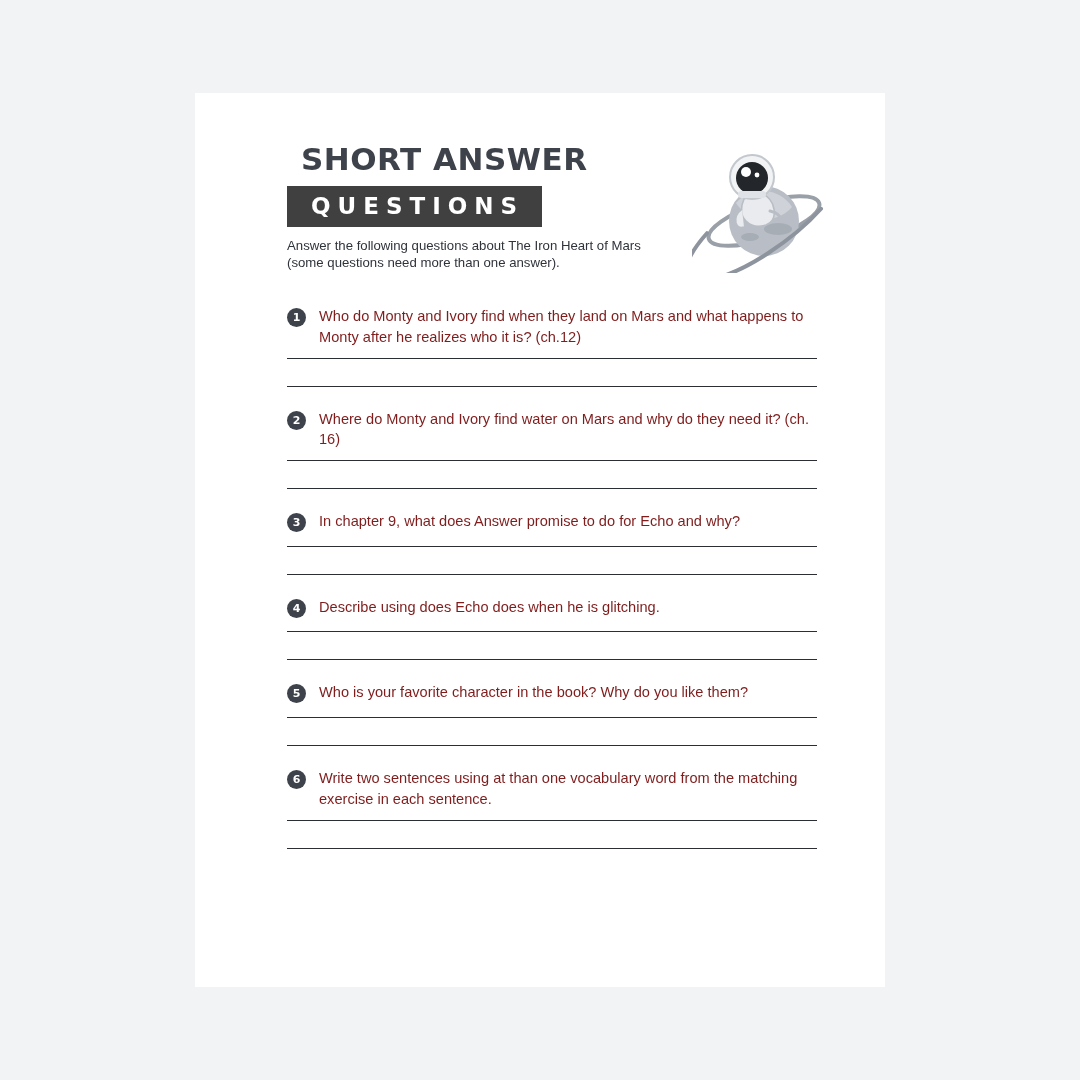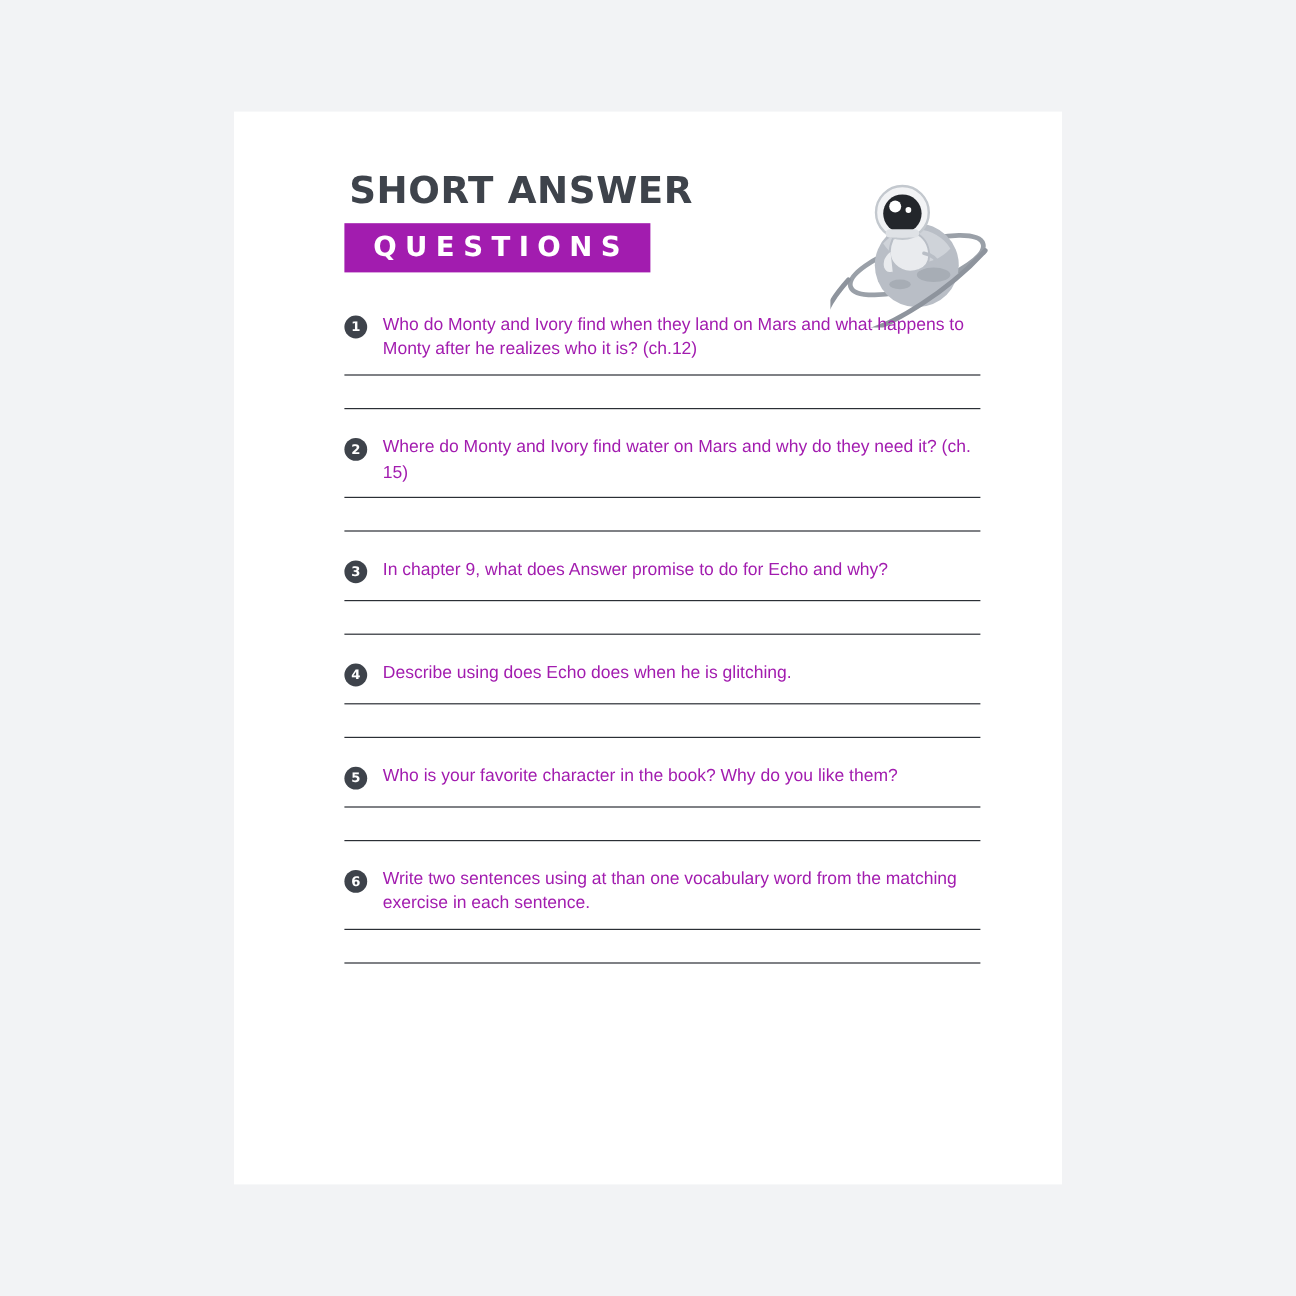--- a/index.html
+++ b/index.html
@@ -30,25 +30,25 @@
   .title-block {
     position: relative;
   }
   .title-main {
     font-family: "DejaVu Sans", sans-serif;
     font-weight: bold;
     font-size: 31px;
     letter-spacing: 0.5px;
     color: #3e434b;
     line-height: 1.05;
-    margin: 0 0 10px 4px;
+    margin: 0 0 10px 14px;
   }
   .title-band {
     display: inline-block;
-    background: #a21caf;
+    background: #404040;
     color: #ffffff;
     font-family: "DejaVu Sans", sans-serif;
     font-weight: bold;
     font-size: 23px;
     letter-spacing: 7px;
     padding: 9px 18px 9px 24px;
     line-height: 1;
   }
   .intro {
     margin-top: 10px;
@@ -89,21 +89,21 @@
     font-family: "DejaVu Sans", sans-serif;
     font-size: 11px;
     font-weight: bold;
     display: flex;
     align-items: center;
     justify-content: center;
   }
   .q-text {
     font-family: "Liberation Sans", sans-serif;
     font-size: 14.6px;
-    color: #a21caf;
+    color: #7f1d1d;
     line-height: 1.42;
   }
   .lines {
     margin-top: 10px;
   }
   .rule {
     height: 1px;
     background: #2b2f35;
     margin-bottom: 27px;
   }
@@ -114,20 +114,24 @@
 </style>
 </head>
 <body>
 
 <div class="page">
   <div class="sheet-inner">
 
     <div class="title-block">
       <div class="title-main">SHORT ANSWER</div>
       <div class="title-band">QUESTIONS</div>
+      <div class="intro">
+        <div>Answer the following questions about The Iron Heart of Mars</div>
+        <div>(some questions need more than one answer).</div>
+      </div>
 
       <div class="illustration">
         <svg viewBox="0 0 135 140" width="135" height="140" aria-hidden="true">
 
           <ellipse cx="72" cy="88" rx="58" ry="18" fill="none" stroke="#9aa0a8" stroke-width="4" transform="rotate(-18 72 88)"></ellipse>
 
           <circle cx="72" cy="88" r="35" fill="#b9bec6"></circle>
           <path d="M44 70 a35 35 0 0 1 56 4 a35 35 0 0 1 -56 -4 z" fill="#cfd3d9"></path>
           <ellipse cx="60" cy="78" rx="11" ry="5" fill="#a7adb5"></ellipse>
           <ellipse cx="86" cy="96" rx="14" ry="6" fill="#a7adb5"></ellipse>
@@ -157,21 +161,21 @@
         </div>
         <div class="lines">
           <div class="rule"></div>
           <div class="rule"></div>
         </div>
       </div>
 
       <div class="q-block">
         <div class="q-item">
           <div class="q-num">2</div>
-          <div class="q-text">Where do Monty and Ivory find water on Mars and why do they need it? (ch. 15)</div>
+          <div class="q-text">Where do Monty and Ivory find water on Mars and why do they need it? (ch. 16)</div>
         </div>
         <div class="lines">
           <div class="rule"></div>
           <div class="rule"></div>
         </div>
       </div>
 
       <div class="q-block compact">
         <div class="q-item">
           <div class="q-num">3</div>

